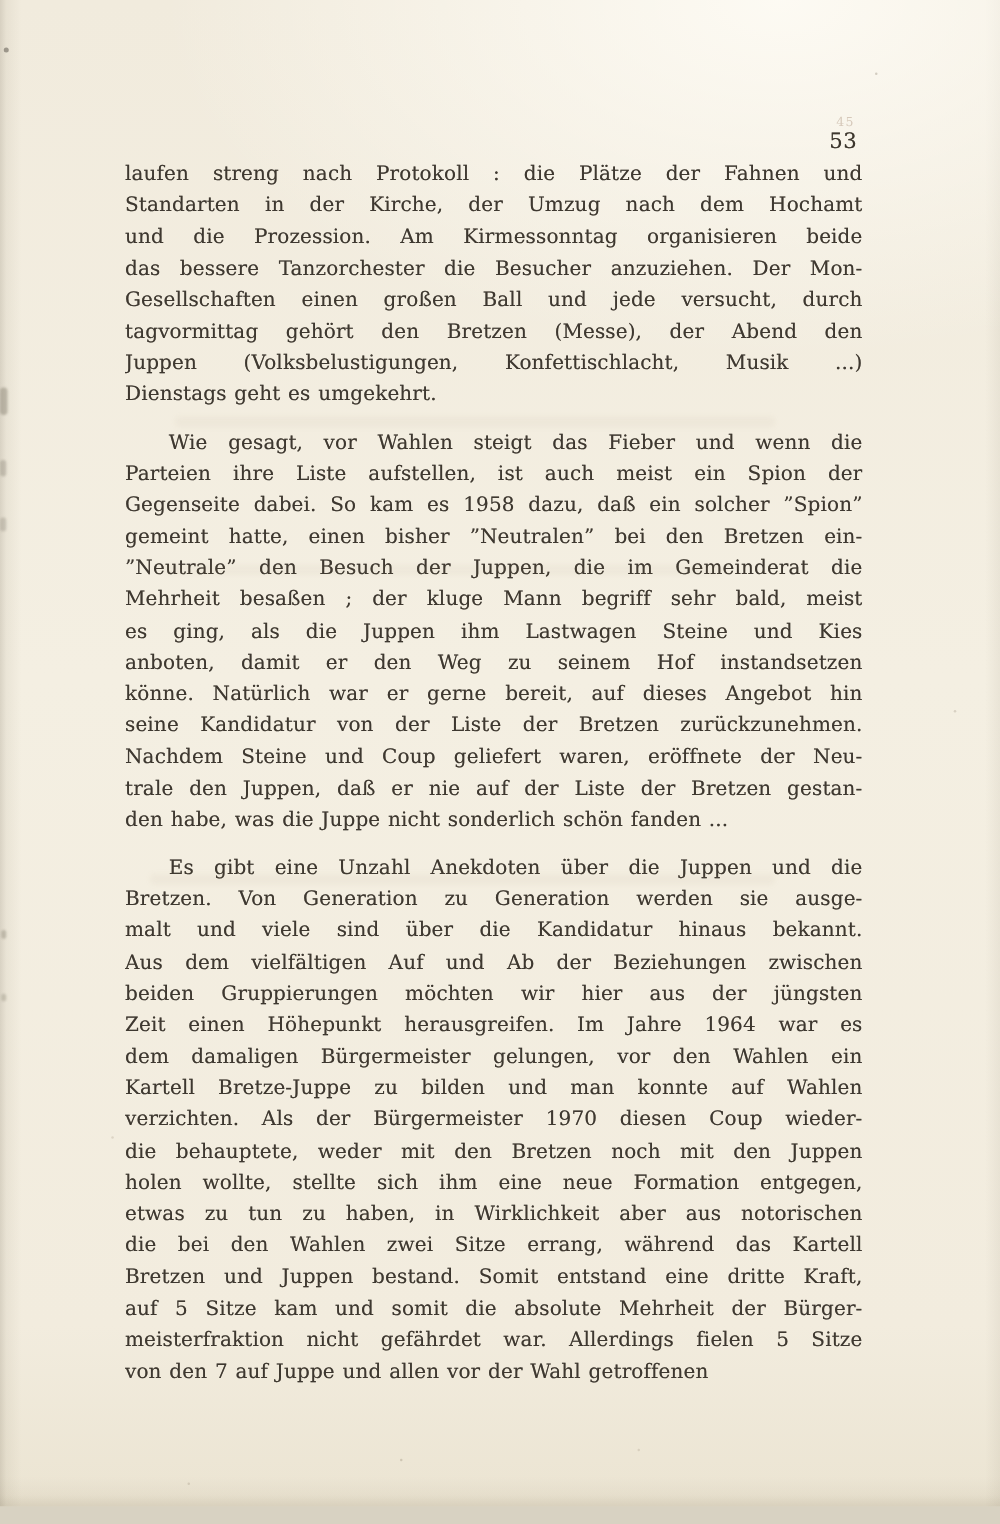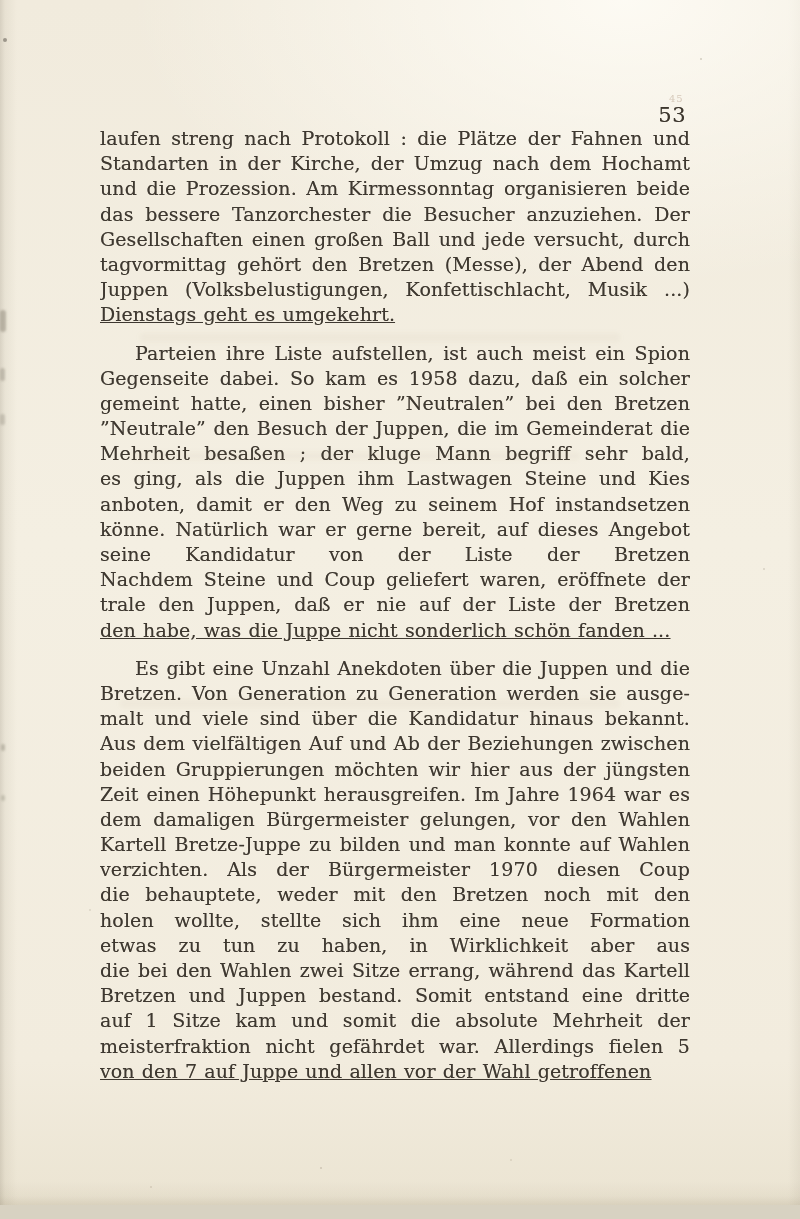--- a/index.html
+++ b/index.html
@@ -15,54 +15,54 @@
     background:
       radial-gradient(900px 520px at 78% 0%, rgba(255,253,247,0.85), rgba(255,253,247,0) 55%),
       linear-gradient(90deg, rgba(110,100,80,0.20) 0px, rgba(145,135,112,0.10) 5px, rgba(0,0,0,0) 17px),
       linear-gradient(270deg, rgba(130,120,100,0.09) 0px, rgba(0,0,0,0) 12px),
       linear-gradient(0deg, rgba(135,120,92,0.18) 0px, rgba(135,120,92,0.06) 9px, rgba(0,0,0,0) 24px),
       linear-gradient(180deg, #f1ebdd 0%, #f4efe2 45%, #f2ecde 88%, #ebe4d2 100%);
   }
   .pagenum {
     position: absolute;
     top: 103px; right: 114px;
-    font-size: 21px;
+    font-size: 17px;
     color: #3d372e;
     letter-spacing: 0.5px;
     text-shadow: 0 0 0.5px rgba(61,55,46,0.6);
   }
   .ghost-mark {
     position: absolute;
     top: 93px; left: 669px;
     font-size: 10px;
     color: rgba(158,128,105,0.38);
     filter: blur(0.6px);
     letter-spacing: 1px;
   }
   .text-block {
     position: absolute;
     left: 100px; top: 126px;
     width: 590px;
-    font-size: 19px;
+    font-size: 16px;
     line-height: 25.2px;
     color: #3e3830;
     letter-spacing: 0.1px;
     word-spacing: 1px;
     text-shadow: 0 0 0.5px rgba(62,56,48,0.55);
   }
   .paragraph { margin: 0; }
   .paragraph + .paragraph { margin-top: 13px; }
   .line {
     text-align: justify;
     text-align-last: justify;
     white-space: normal;
     overflow: hidden;
     height: 25.2px;
   }
-  .line.para-last { text-align-last: left; text-decoration: underline; }
+  .line.para-last { text-align-last: left; }
   .paragraph.indented .line:first-child { text-indent: 35px; }
 
   
   .artifact { position: absolute; pointer-events: none; }
   .a-dot1 { left: 3px; top: 38px; width: 4px; height: 4px; border-radius: 50%;
             background: rgba(95,90,80,0.55); filter: blur(0.4px); }
   .a-smudge1 { left: 0; top: 310px; width: 6px; height: 22px; border-radius: 3px;
                background: rgba(130,124,108,0.45); filter: blur(1px); }
   .a-smudge2 { left: 0; top: 368px; width: 5px; height: 13px; border-radius: 3px;
                background: rgba(130,124,108,0.35); filter: blur(1px); }
@@ -102,25 +102,26 @@
         <div class="line">laufen streng nach Protokoll : die Plätze der Fahnen und</div>
         <div class="line">Standarten in der Kirche, der Umzug nach dem Hochamt</div>
         <div class="line">und die Prozession. Am Kirmessonntag organisieren beide</div>
         <div class="line">das bessere Tanzorchester die Besucher anzuziehen. Der Mon-</div>
         <div class="line">Gesellschaften einen großen Ball und jede versucht, durch</div>
         <div class="line">tagvormittag gehört den Bretzen (Messe), der Abend den</div>
         <div class="line">Juppen (Volksbelustigungen, Konfettischlacht, Musik ...)</div>
         <div class="line para-last">Dienstags geht es umgekehrt.</div>
       </div>
       <div class="paragraph indented">
+        <div class="line">Wie gesagt, vor Wahlen steigt das Fieber und wenn die</div>
         <div class="line">Parteien ihre Liste aufstellen, ist auch meist ein Spion der</div>
         <div class="line">Gegenseite dabei. So kam es 1958 dazu, daß ein solcher ”Spion”</div>
         <div class="line">gemeint hatte, einen bisher ”Neutralen” bei den Bretzen ein-</div>
         <div class="line">”Neutrale” den Besuch der Juppen, die im Gemeinderat die</div>
-        <div class="line">Mehrheit besaßen ; der kluge Mann begriff sehr bald, dabei</div>
+        <div class="line">Mehrheit besaßen ; der kluge Mann begriff sehr bald, meist</div>
         <div class="line">es ging, als die Juppen ihm Lastwagen Steine und Kies</div>
         <div class="line">anboten, damit er den Weg zu seinem Hof instandsetzen</div>
         <div class="line">könne. Natürlich war er gerne bereit, auf dieses Angebot hin</div>
         <div class="line">seine Kandidatur von der Liste der Bretzen zurückzunehmen.</div>
         <div class="line">Nachdem Steine und Coup geliefert waren, eröffnete der Neu-</div>
         <div class="line">trale den Juppen, daß er nie auf der Liste der Bretzen gestan-</div>
         <div class="line para-last">den habe, was die Juppe nicht sonderlich schön fanden ...</div>
       </div>
       <div class="paragraph indented">
         <div class="line">Es gibt eine Unzahl Anekdoten über die Juppen und die</div>
@@ -130,21 +131,21 @@
         <div class="line">beiden Gruppierungen möchten wir hier aus der jüngsten</div>
         <div class="line">Zeit einen Höhepunkt herausgreifen. Im Jahre 1964 war es</div>
         <div class="line">dem damaligen Bürgermeister gelungen, vor den Wahlen ein</div>
         <div class="line">Kartell Bretze-Juppe zu bilden und man konnte auf Wahlen</div>
         <div class="line">verzichten. Als der Bürgermeister 1970 diesen Coup wieder-</div>
         <div class="line">die behauptete, weder mit den Bretzen noch mit den Juppen</div>
         <div class="line">holen wollte, stellte sich ihm eine neue Formation entgegen,</div>
         <div class="line">etwas zu tun zu haben, in Wirklichkeit aber aus notorischen</div>
         <div class="line">die bei den Wahlen zwei Sitze errang, während das Kartell</div>
         <div class="line">Bretzen und Juppen bestand. Somit entstand eine dritte Kraft,</div>
-        <div class="line">auf 1 Sitze kam und somit die absolute Mehrheit der Bürger-</div>
+        <div class="line">auf 5 Sitze kam und somit die absolute Mehrheit der Bürger-</div>
         <div class="line">meisterfraktion nicht gefährdet war. Allerdings fielen 5 Sitze</div>
         <div class="line para-last">von den 7 auf Juppe und allen vor der Wahl getroffenen</div>
       </div>
     </div>
 
   <div class="ghost-bar g1"></div>
   <div class="ghost-bar g2"></div>
   <div class="ghost-bar g3"></div>
 
   <div class="artifact a-dot1"></div>

